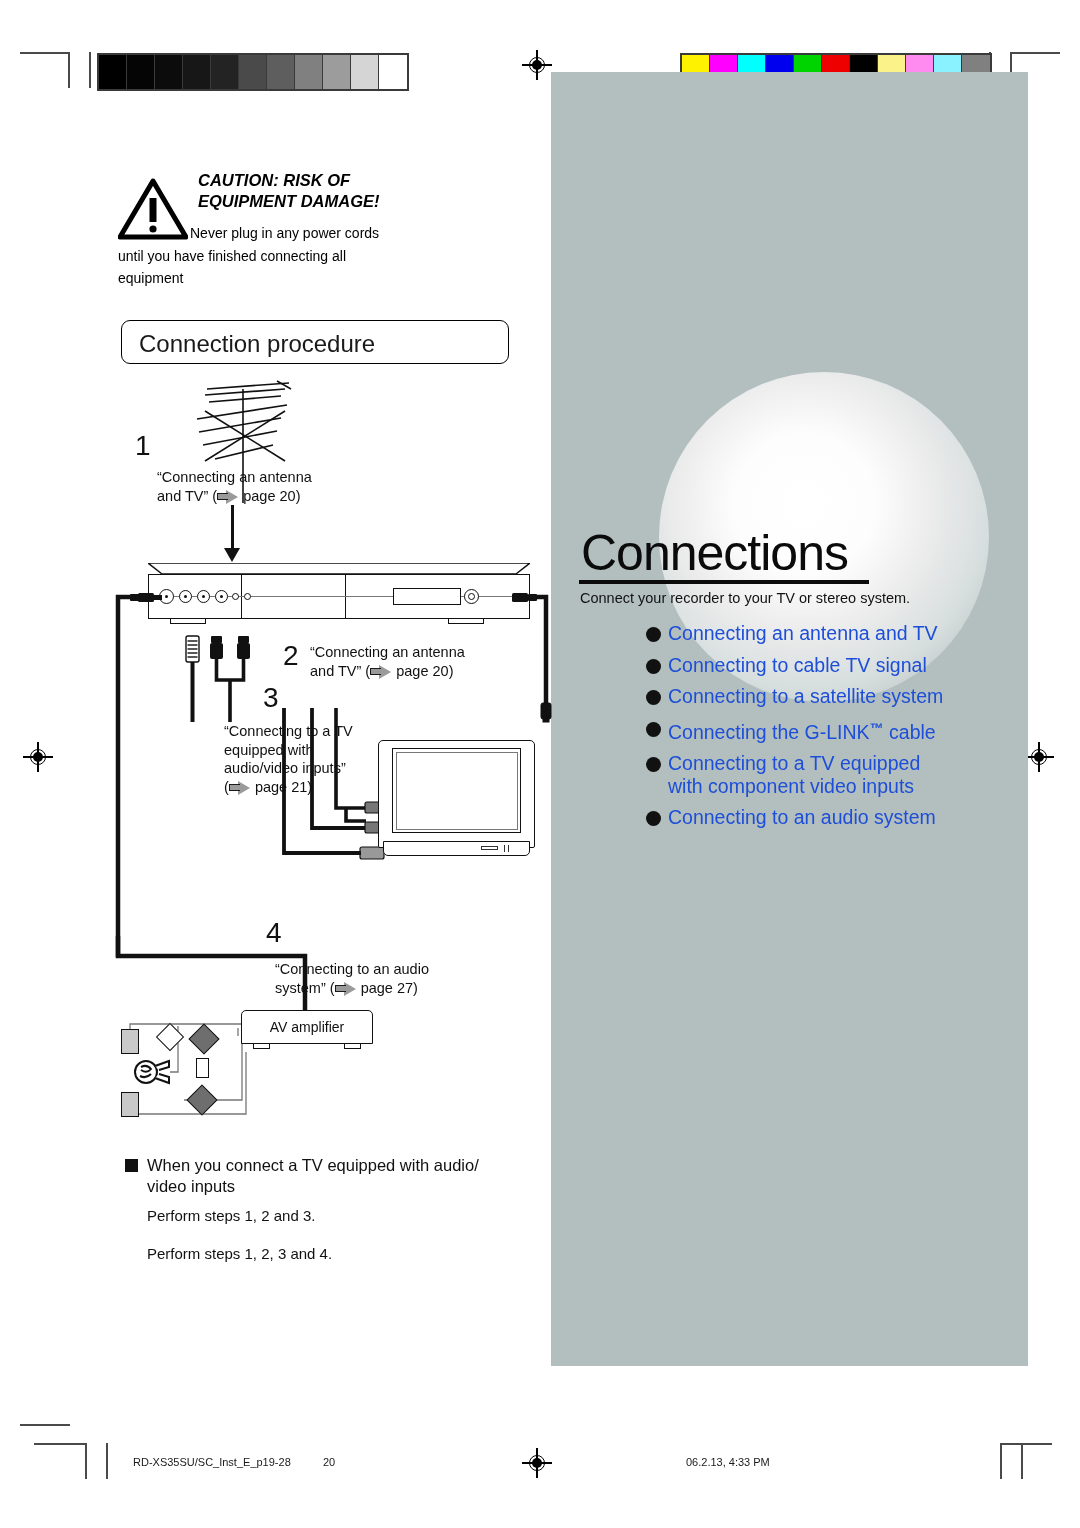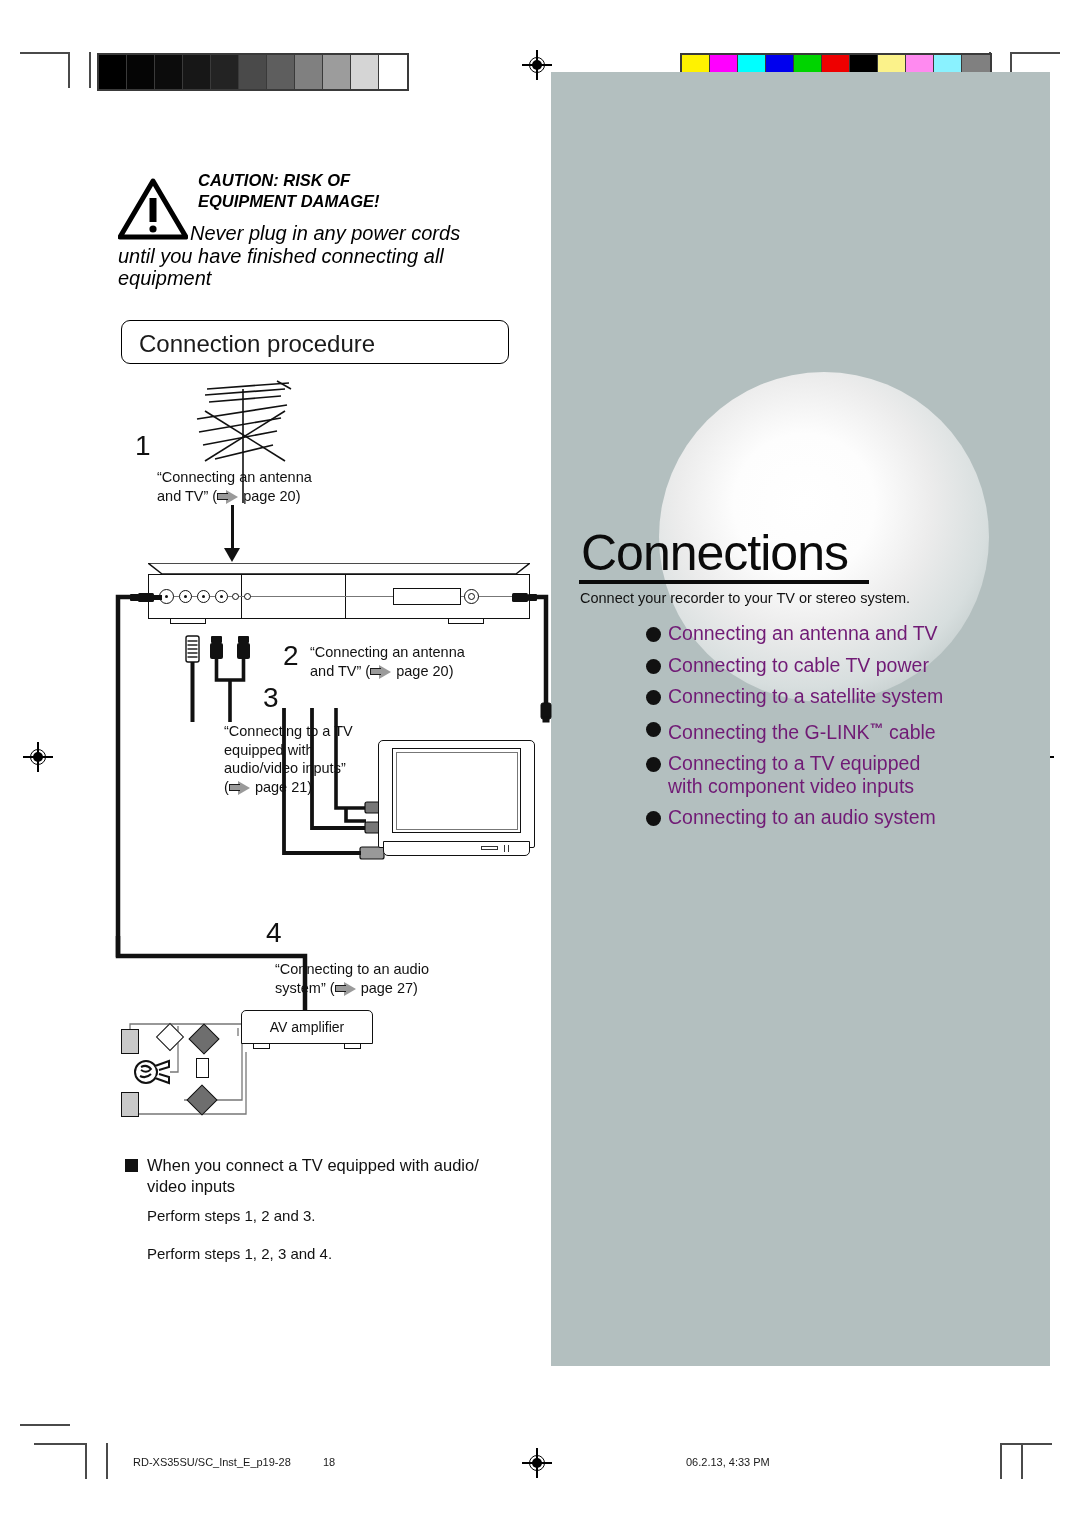--- a/index.html
+++ b/index.html
@@ -14,37 +14,37 @@
   .regmark .rv{position:absolute;top:0;left:14px;width:1.5px;height:30px;background:#000;}
   .regmark .rring{position:absolute;left:7px;top:7px;width:16px;height:16px;border:1.5px solid #000;border-radius:50%;box-sizing:border-box;}
   .regmark .rdot{position:absolute;left:10px;top:10px;width:10px;height:10px;background:#000;border-radius:50%;}
 
   
   .barstrip{position:absolute;display:flex;border:2px solid #3a3a3a;box-sizing:content-box;}
   .barstrip .patch{width:28px;height:34px;border-right:1.5px solid #3a3a3a;box-sizing:border-box;}
   .barstrip .patch:last-child{border-right:none;}
 
   
-  #gray-panel{left:551px;top:72px;width:477px;height:1294px;background:#b3bfbf;padding-left:22px;}
+  #gray-panel{left:551px;top:72px;width:477px;height:1294px;background:#b3bfbf;}
   #glow{position:absolute;left:108px;top:300px;width:330px;height:330px;border-radius:50%;
         background:radial-gradient(circle at 44% 40%, #ffffff 0%, #fdfdfd 26%, #ececec 47%, #d7dede 68%, #bcc6c6 84%, rgba(179,191,191,0) 100%);}
   #connections-title{position:absolute;left:30px;top:452px;font-size:50px;letter-spacing:-1px;color:#0b0b0b;}
   #title-rule{position:absolute;left:28px;top:508px;width:290px;height:4px;background:#0b0b0b;}
   #panel-sub{position:absolute;left:29px;top:518px;font-size:14.5px;color:#111;white-space:nowrap;}
   #panel-list{position:absolute;left:95px;top:550px;width:380px;}
   .plist-item{display:flex;align-items:flex-start;margin-bottom:8.5px;}
   .plist-bullet{width:15px;height:15px;border-radius:50%;background:#111;flex:0 0 15px;margin-top:5px;margin-right:7px;}
-  .plist-text{font-size:19.5px;line-height:23px;color:#701a75;}
+  .plist-text{font-size:19.5px;line-height:23px;color:#1d4ed8;}
   .tm{font-size:14px;vertical-align:0.42em;font-weight:bold;}
 
   
   #caution-wrap{left:118px;top:170px;width:420px;}
   #caution-tri{position:absolute;left:0px;top:8px;width:70px;height:62px;}
   #caution-head{position:absolute;left:80px;top:0px;font-style:italic;font-weight:bold;font-size:16.5px;line-height:21px;}
-  #caution-body{position:absolute;left:0px;top:52px;width:420px;font-style:italic;font-size:20px;line-height:22.5px;}
+  #caution-body{position:absolute;left:0px;top:52px;width:420px;font-size:14px;line-height:22.5px;}
   #caution-body .indent{display:inline-block;width:72px;}
 
   
   #proc-box{left:121px;top:320px;width:388px;height:44px;border:1.4px solid #000;border-radius:9px;box-sizing:border-box;}
   #proc-box span{position:absolute;left:17px;top:9px;font-size:24px;color:#1a1a1a;}
 
   
   .stepnum{position:absolute;font-size:28px;color:#111;}
   .calltext{position:absolute;font-size:14.5px;line-height:18.5px;color:#111;}
   .arrowglyph{display:inline-block;width:22px;height:14px;vertical-align:-3px;position:relative;}
@@ -173,21 +173,21 @@
   <div id="title-rule"></div>
   <div id="panel-sub">Connect your recorder to your TV or stereo system.</div>
 
   <div id="panel-list">
     <div class="plist-item">
       <div class="plist-bullet"></div>
       <div class="plist-text">Connecting an antenna and TV</div>
     </div>
     <div class="plist-item">
       <div class="plist-bullet"></div>
-      <div class="plist-text">Connecting to cable TV power</div>
+      <div class="plist-text">Connecting to cable TV signal</div>
     </div>
     <div class="plist-item">
       <div class="plist-bullet"></div>
       <div class="plist-text">Connecting to a satellite system</div>
     </div>
     <div class="plist-item">
       <div class="plist-bullet"></div>
       <div class="plist-text"><span>Connecting the G-LINK</span><span class="tm">™</span> <span>cable</span></div>
     </div>
     <div class="plist-item">
@@ -413,14 +413,14 @@
       </div>
     </div>
     <div class="note-p">Perform steps 1, 2 and 3.</div>
   </div>
   <div class="note-blk">
     <div class="note-p">Perform steps 1, 2, 3 and 4.</div>
   </div>
 </div>
 
 <div class="foot-txt" style="left:97px;top:1456px;padding-left:36px;">RD-XS35SU/SC_Inst_E_p19-28</div>
-<div class="foot-txt" style="left:323px;top:1456px;">18</div>
+<div class="foot-txt" style="left:323px;top:1456px;">20</div>
 <div class="foot-txt" style="left:686px;top:1456px;">06.2.13, 4:33 PM</div>
 
 </body></html>

